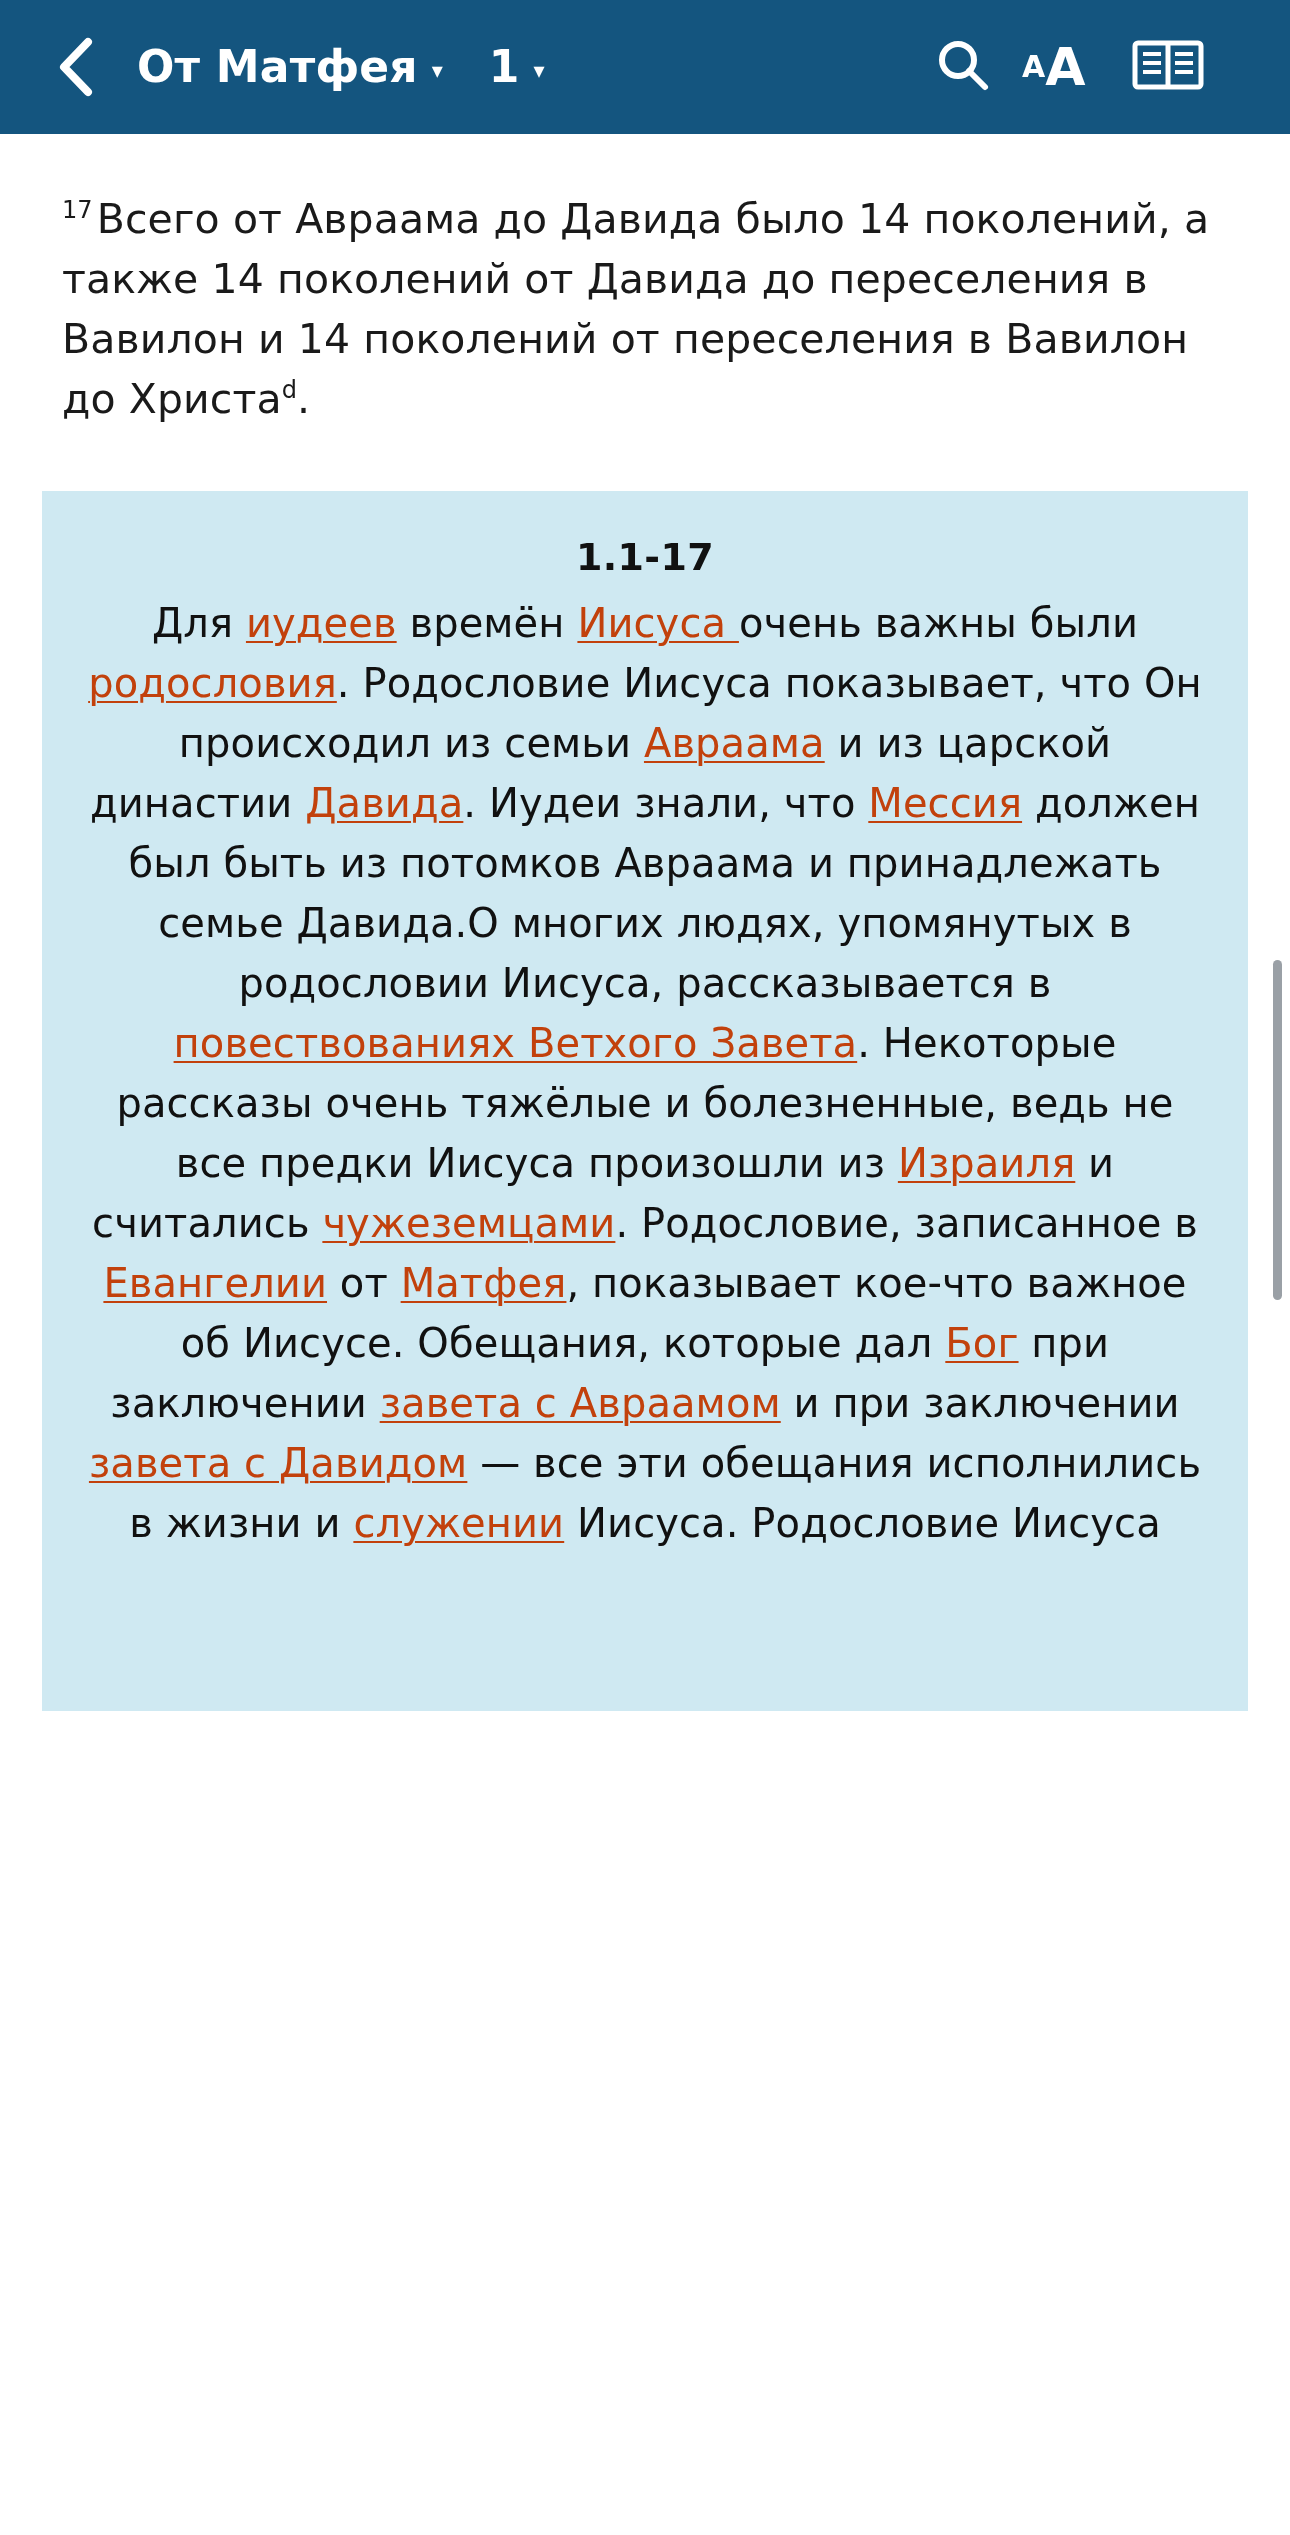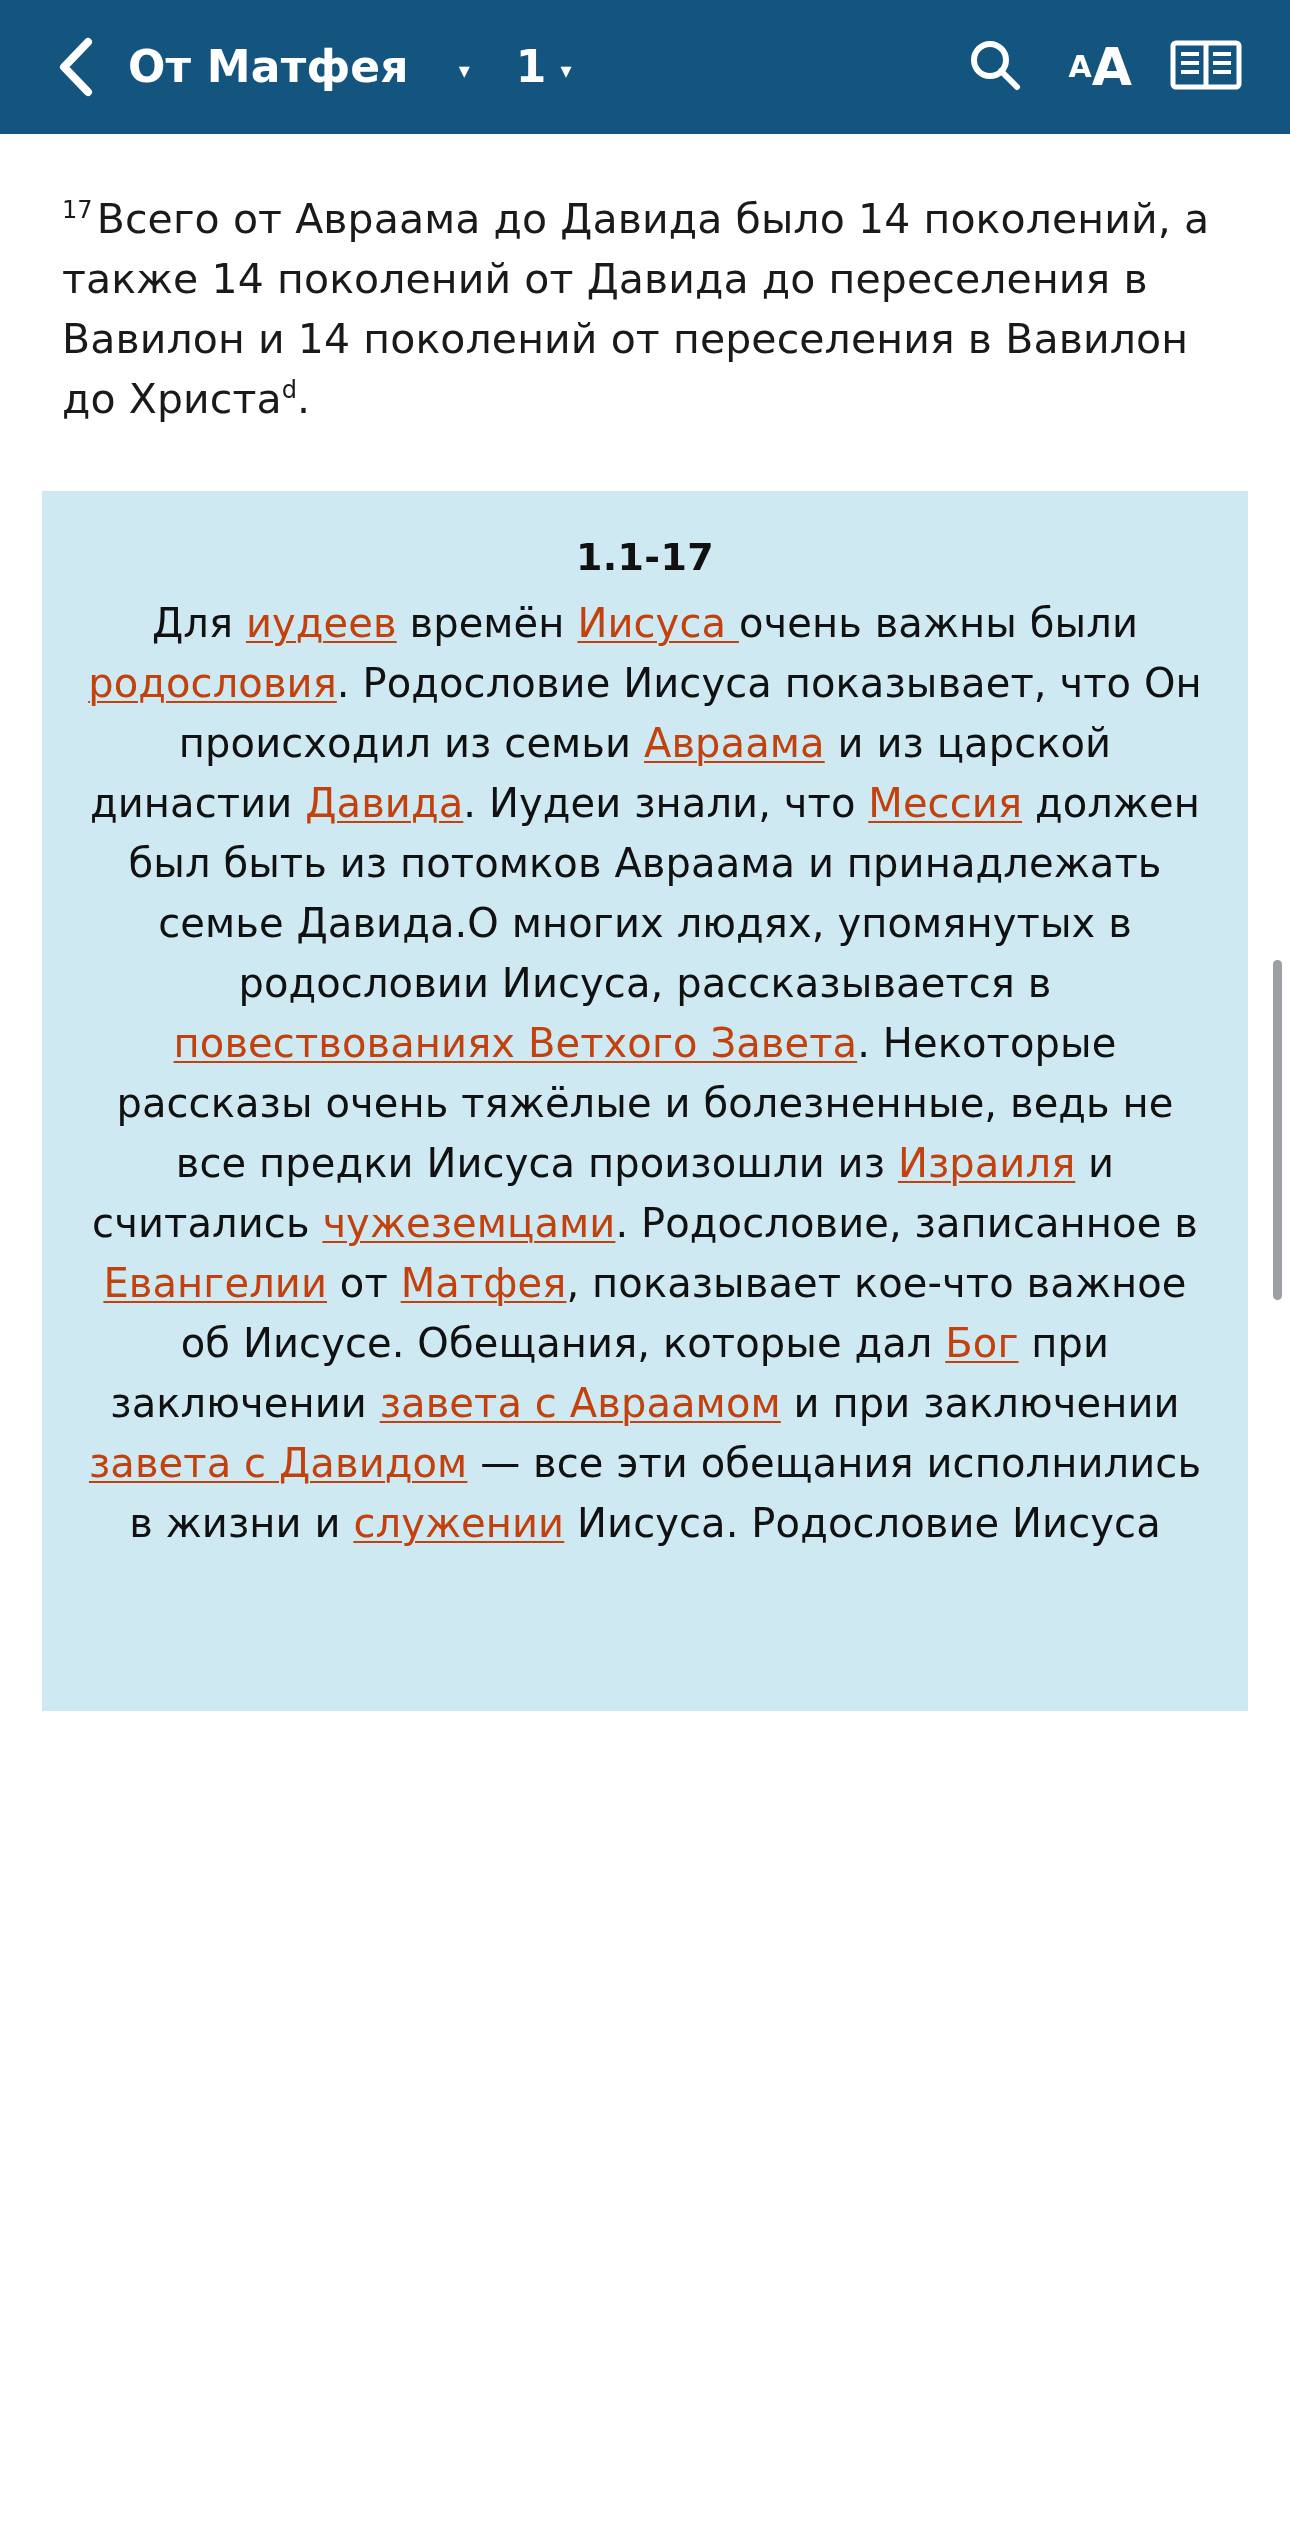--- a/index.html
+++ b/index.html
@@ -23,24 +23,23 @@
   .back-btn {
     width: 56px; height: 70px;
     display: flex; align-items: center; justify-content: center;
     flex: 0 0 auto;
     cursor: pointer;
   }
   .back-btn svg { display: block; }
 
   .book-sel {
     display: flex; align-items: baseline;
-    margin-left: 24px;
-    cursor: pointer;
-    flex: 0 0 auto;
-    gap: 36px;
+    margin-left: 33px;
+    cursor: pointer;
+    flex: 0 0 auto;
   }
   .book-name {
     font-size: 44px;
     font-weight: bold;
     letter-spacing: 0.2px;
     color: #ffffff;
     line-height: 1;
   }
   .caret {
     margin-left: 14px;
@@ -60,21 +59,21 @@
     font-size: 44px;
     font-weight: bold;
     color: #ffffff;
     line-height: 1;
   }
 
   .spacer { flex: 1 1 auto; }
 
   .bar-icon {
     flex: 0 0 auto;
-    display: flex; align-items: center; justify-content: flex-end;
+    display: flex; align-items: center; justify-content: flex-start;
     cursor: pointer;
     color: #ffffff;
   }
   .bar-icon.search { width: 86px; }
   .bar-icon.text-size { width: 110px; }
   .bar-icon.reader { width: 110px; margin-right: 14px; }
 
   .fa-glyph {
     font-family: "DejaVu Sans", "Liberation Sans", sans-serif;
     color: #fff;

